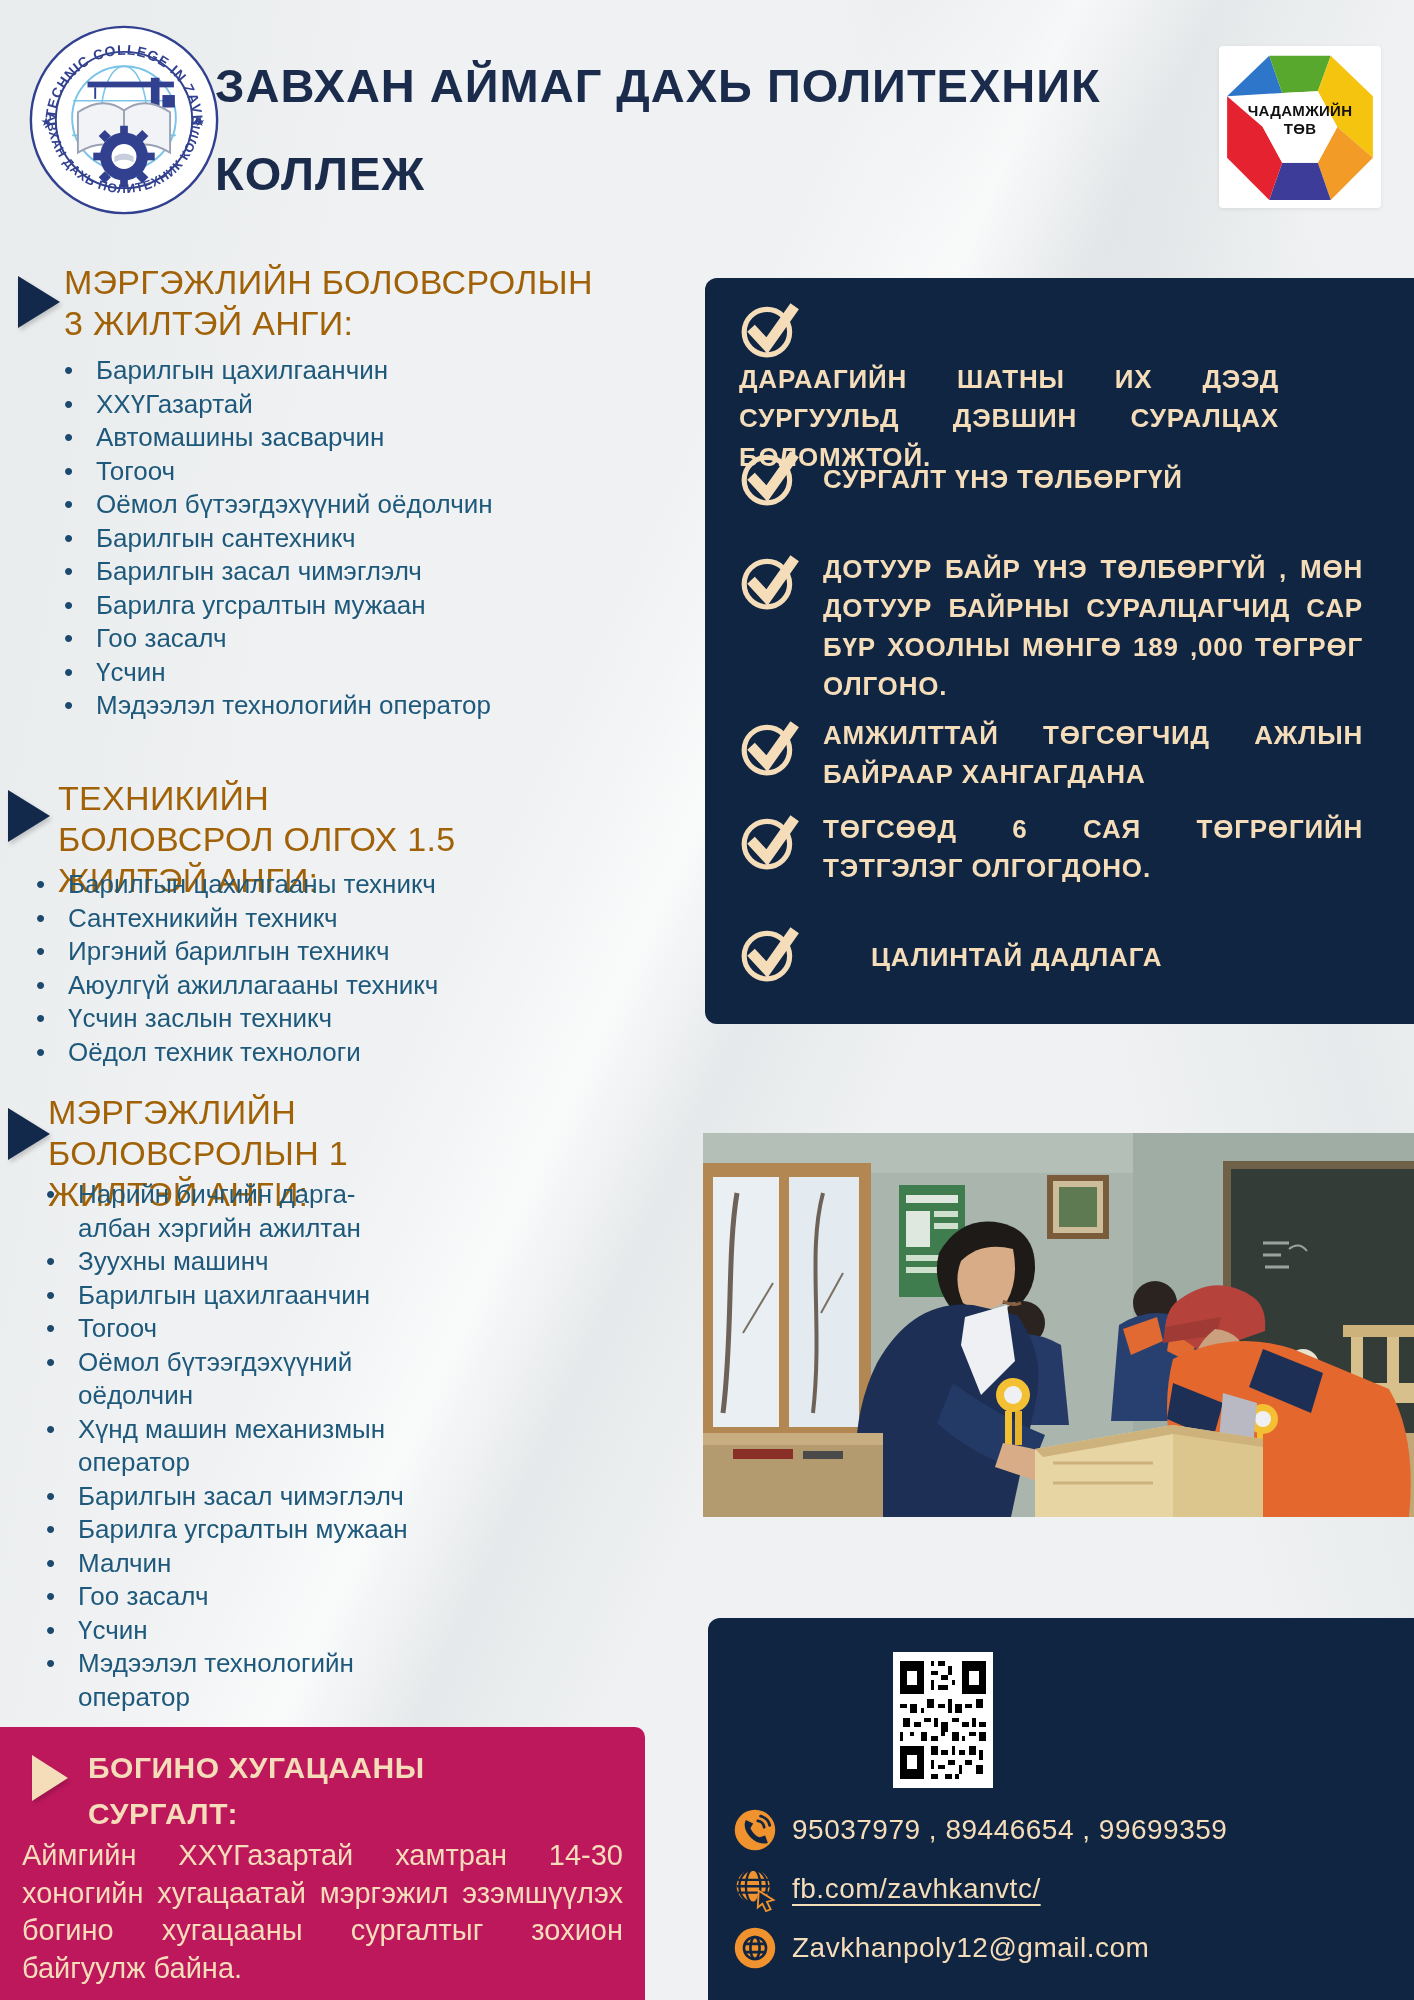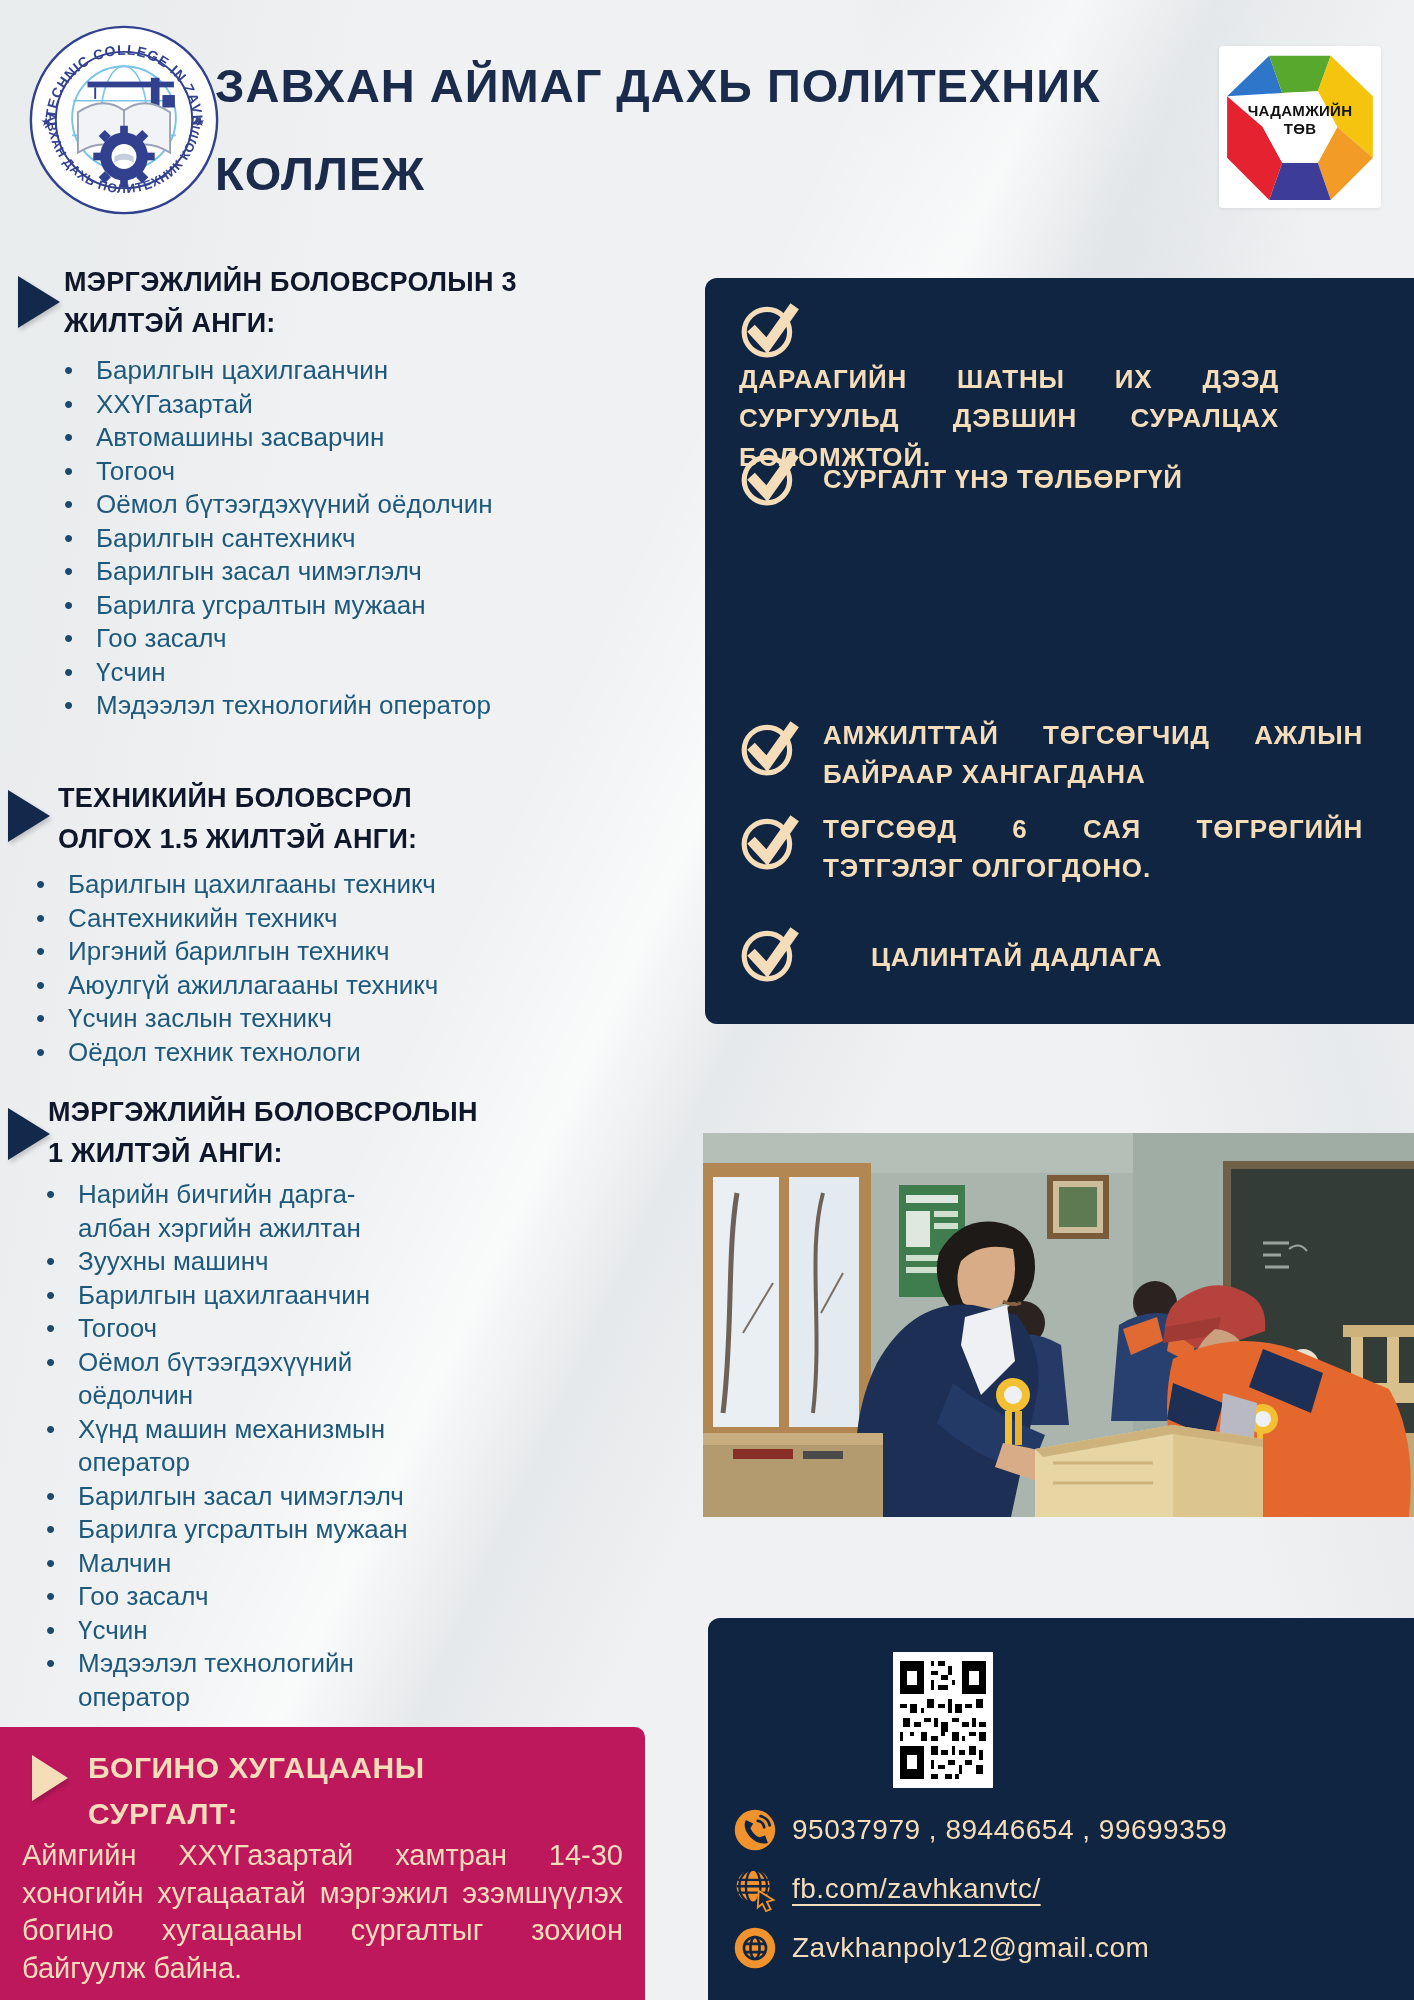--- a/index.html
+++ b/index.html
@@ -26,21 +26,21 @@
     box-shadow:0 1px 4px rgba(0,0,0,.08);}
   .logo-right-card .label{
     position:absolute;left:0;top:56px;width:162px;text-align:center;color:#111;
     font-weight:800;font-size:15px;line-height:18px;letter-spacing:.3px;
   }
 
   
   .tri{width:0;height:0;border-top:26px solid transparent;border-bottom:26px solid transparent;
        border-left:42px solid #12294b;filter:drop-shadow(2px 3px 2px rgba(0,0,0,.18));}
   .tri.cream{border-left-color:#f6ddba;border-top-width:23px;border-bottom-width:23px;border-left-width:36px;}
-  .sec-heading{color:#0f172a;font-weight:700;font-size:27px;line-height:41px;letter-spacing:.3px;}
+  .sec-heading{color:#a16207;font-weight:400;font-size:34px;line-height:41px;letter-spacing:.3px;}
 
   
   ul.course{list-style:none;margin:0;padding:0;color:#1e597c;font-size:26px;line-height:33.5px;}
   ul.course li{position:relative;padding-left:32px;margin:0;}
   ul.course li::before{content:"•";position:absolute;left:0;top:0;color:#1c4a6e;font-size:26px;}
 
   
   .benefits-panel{left:705px;top:278px;width:709px;height:746px;background:#0f2542;border-radius:12px 0 0 12px;}
   .benefit-row{position:absolute;left:34px;display:flex;align-items:flex-start;}
   .benefit-row .check{flex:0 0 62px;margin-right:22px;}
@@ -195,20 +195,27 @@
   </div>
 
   <div class="benefit-row" style="top:168px;">
     <svg class="check" width="62" height="62" viewBox="0 0 60 60">
       <circle cx="27" cy="33" r="22" fill="none" stroke="#f6ddba" stroke-width="5"></circle>
       <path d="M15 33 L27 46 L51 12" fill="none" stroke="#f6ddba" stroke-width="10" stroke-linecap="square" stroke-linejoin="miter"></path>
     </svg>
     <div class="benefit-text" style="padding-top:14px;">СУРГАЛТ ҮНЭ ТӨЛБӨРГҮЙ</div>
   </div>
 
+  <div class="benefit-row" style="top:272px;">
+    <svg class="check" width="62" height="62" viewBox="0 0 60 60">
+      <circle cx="27" cy="33" r="22" fill="none" stroke="#f6ddba" stroke-width="5"></circle>
+      <path d="M15 33 L27 46 L51 12" fill="none" stroke="#f6ddba" stroke-width="10" stroke-linecap="square" stroke-linejoin="miter"></path>
+    </svg>
+    <div class="benefit-text">ДОТУУР БАЙР ҮНЭ ТӨЛБӨРГҮЙ , МӨН ДОТУУР БАЙРНЫ СУРАЛЦАГЧИД САР БҮР ХООЛНЫ МӨНГӨ 189 ,000 ТӨГРӨГ ОЛГОНО.</div>
+  </div>
 
   <div class="benefit-row" style="top:438px;">
     <svg class="check" width="62" height="62" viewBox="0 0 60 60">
       <circle cx="27" cy="33" r="22" fill="none" stroke="#f6ddba" stroke-width="5"></circle>
       <path d="M15 33 L27 46 L51 12" fill="none" stroke="#f6ddba" stroke-width="10" stroke-linecap="square" stroke-linejoin="miter"></path>
     </svg>
     <div class="benefit-text">АМЖИЛТТАЙ ТӨГСӨГЧИД АЖЛЫН БАЙРААР ХАНГАГДАНА</div>
   </div>
 
   <div class="benefit-row" style="top:532px;">

